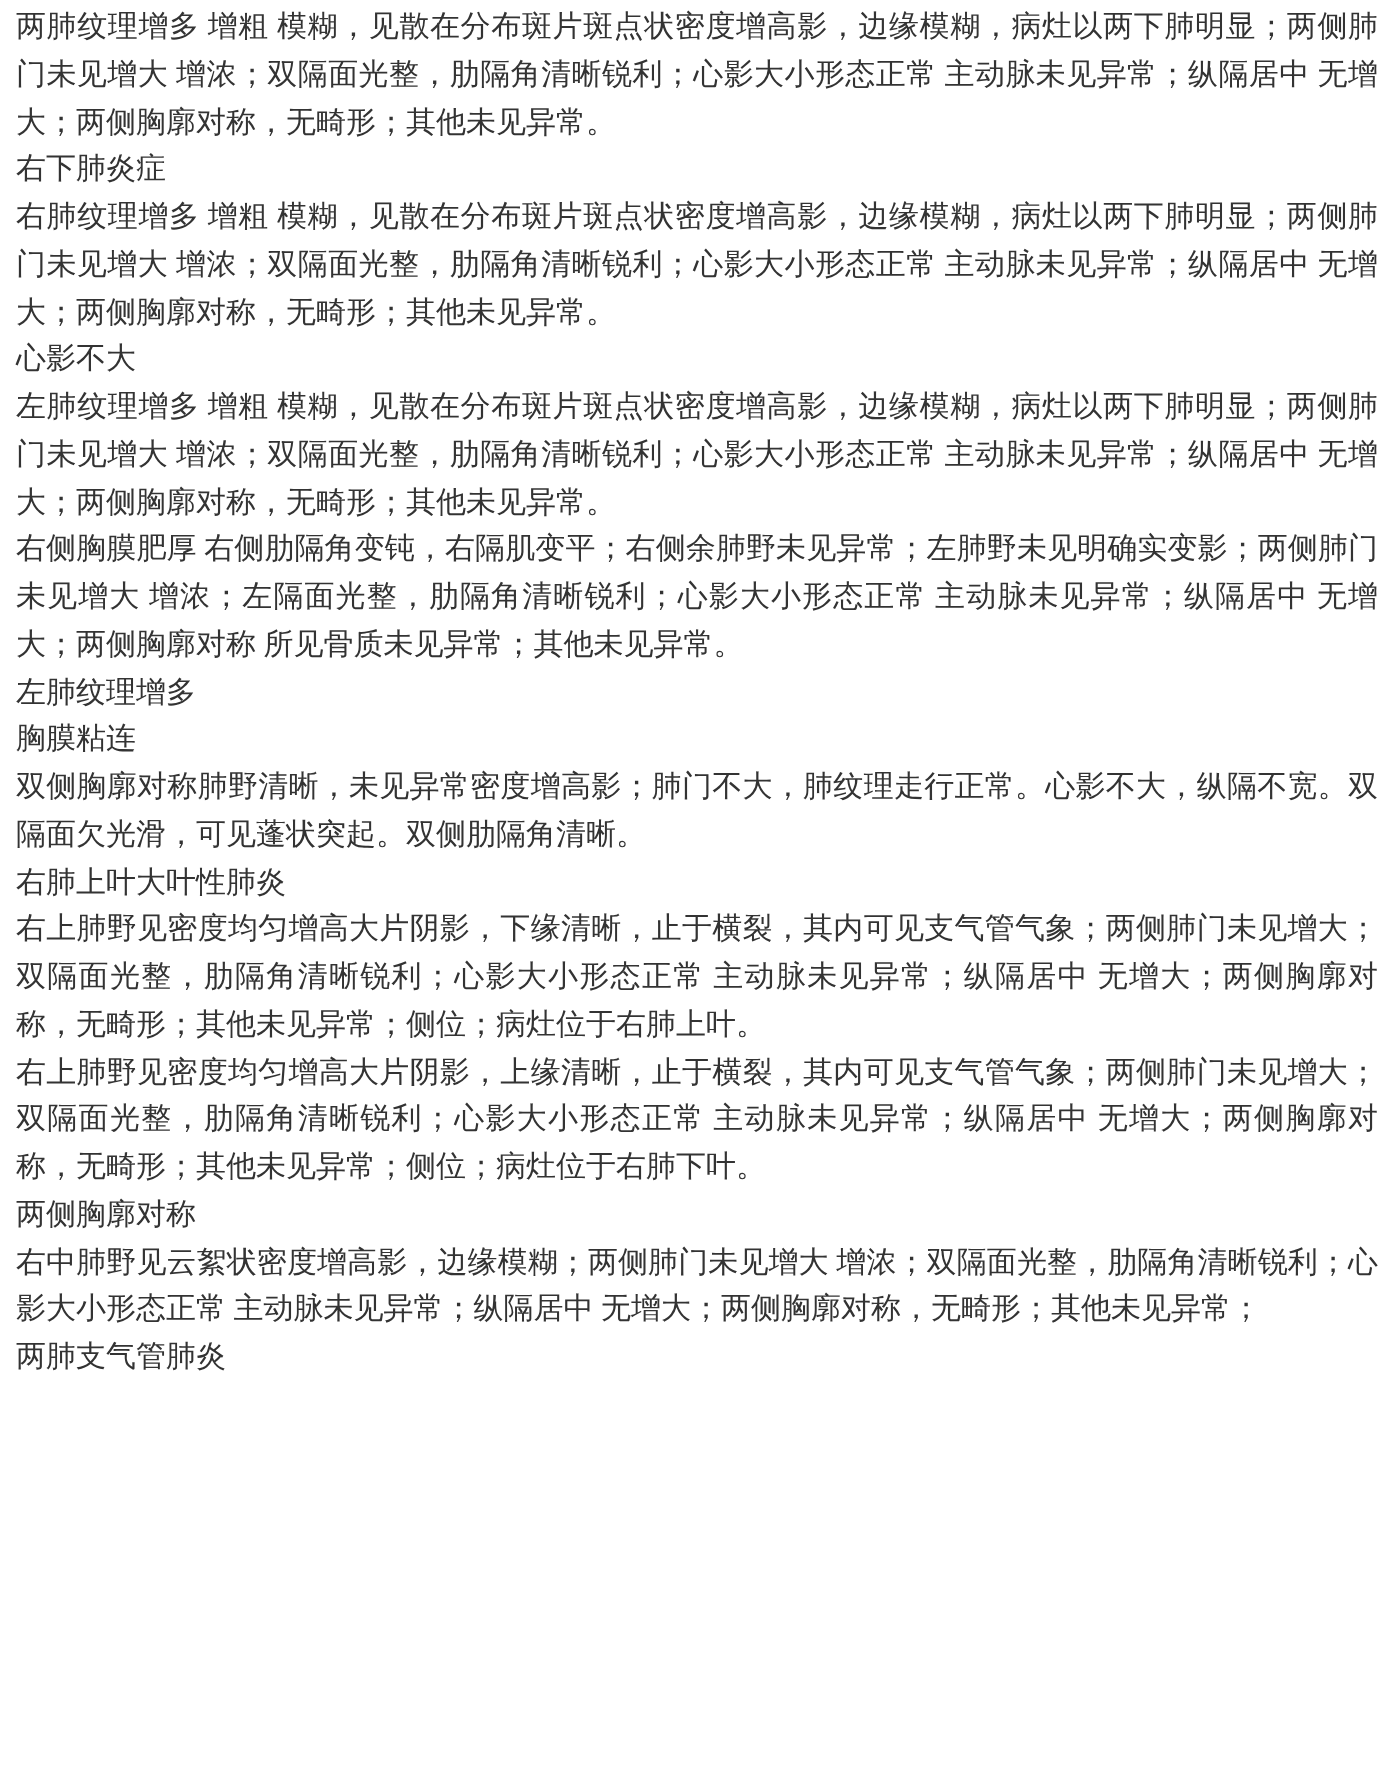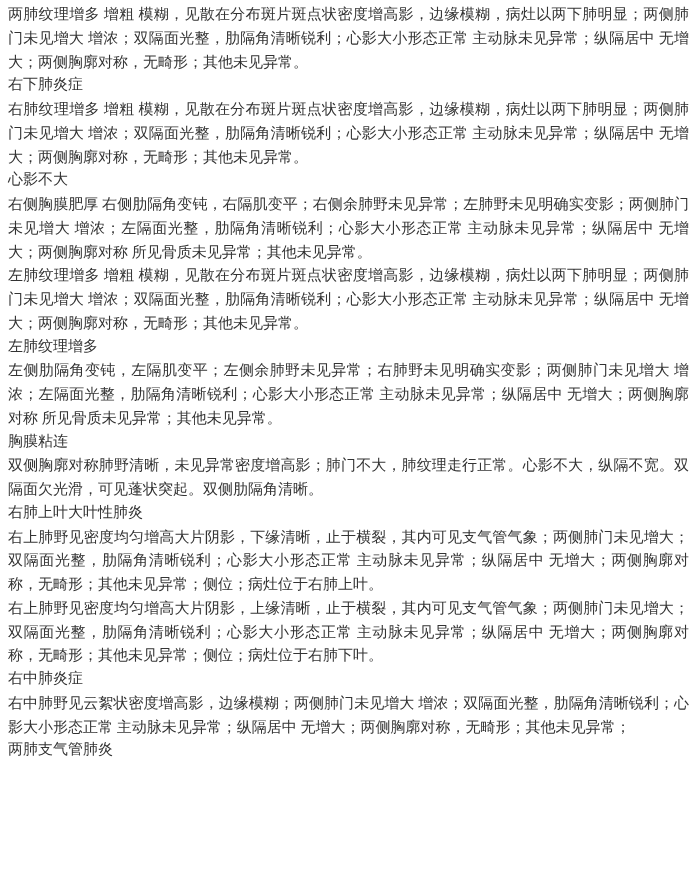--- a/index.html
+++ b/index.html
@@ -27,47 +27,45 @@
   .doc p, .doc .heading {
     margin: 0;
     padding: 0;
     font-size: 15px;
     font-weight: normal;
     line-height: 23.75px;
     text-align: justify;
   }
   .doc .heading {
     text-align: left;
-    font-family: Liberation Mono, monospace;
   }
 </style>
 </head>
 <body>
 
 <div class="doc">
 
   <p>两肺纹理增多 增粗 模糊，见散在分布斑片斑点状密度增高影，边缘模糊，病灶以两下肺明显；两侧肺门未见增大 增浓；双隔面光整，肋隔角清晰锐利；心影大小形态正常 主动脉未见异常；纵隔居中 无增大；两侧胸廓对称，无畸形；其他未见异常。</p>
 
   <div class="heading">右下肺炎症</div>
   <p>右肺纹理增多 增粗 模糊，见散在分布斑片斑点状密度增高影，边缘模糊，病灶以两下肺明显；两侧肺门未见增大 增浓；双隔面光整，肋隔角清晰锐利；心影大小形态正常 主动脉未见异常；纵隔居中 无增大；两侧胸廓对称，无畸形；其他未见异常。</p>
 
   <div class="heading">心影不大</div>
+  <p>左肺纹理增多 增粗 模糊，见散在分布斑片斑点状密度增高影，边缘模糊，病灶以两下肺明显；两侧肺门未见增大 增浓；双隔面光整，肋隔角清晰锐利；心影大小形态正常 主动脉未见异常；纵隔居中 无增大；两侧胸廓对称，无畸形；其他未见异常。</p>
+
   <p>右侧胸膜肥厚 右侧肋隔角变钝，右隔肌变平；右侧余肺野未见异常；左肺野未见明确实变影；两侧肺门未见增大 增浓；左隔面光整，肋隔角清晰锐利；心影大小形态正常 主动脉未见异常；纵隔居中 无增大；两侧胸廓对称 所见骨质未见异常；其他未见异常。</p>
 
-  <p>左肺纹理增多 增粗 模糊，见散在分布斑片斑点状密度增高影，边缘模糊，病灶以两下肺明显；两侧肺门未见增大 增浓；双隔面光整，肋隔角清晰锐利；心影大小形态正常 主动脉未见异常；纵隔居中 无增大；两侧胸廓对称，无畸形；其他未见异常。</p>
-
   <div class="heading">左肺纹理增多</div>
-  <p>左侧肋隔角变钝，左隔肌变平；左侧余肺野未见异常；右肺野未见明确实变影；两侧肺门未见增大 增浓；左隔面光整，肋隔角清晰锐利；心影大小形态正常 主动脉未见异常；纵隔居中 无增大；两侧胸廓对称 所见骨质未见异常；其他未见异常。</p>
 
   <div class="heading">胸膜粘连</div>
   <p>双侧胸廓对称肺野清晰，未见异常密度增高影；肺门不大，肺纹理走行正常。心影不大，纵隔不宽。双隔面欠光滑，可见蓬状突起。双侧肋隔角清晰。</p>
 
   <div class="heading">右肺上叶大叶性肺炎</div>
   <p>右上肺野见密度均匀增高大片阴影，下缘清晰，止于横裂，其内可见支气管气象；两侧肺门未见增大；双隔面光整，肋隔角清晰锐利；心影大小形态正常 主动脉未见异常；纵隔居中 无增大；两侧胸廓对称，无畸形；其他未见异常；侧位；病灶位于右肺上叶。</p>
 
   <p>右上肺野见密度均匀增高大片阴影，上缘清晰，止于横裂，其内可见支气管气象；两侧肺门未见增大；双隔面光整，肋隔角清晰锐利；心影大小形态正常 主动脉未见异常；纵隔居中 无增大；两侧胸廓对称，无畸形；其他未见异常；侧位；病灶位于右肺下叶。</p>
 
-  <div class="heading">右中肺炎症</div>
+  <div class="heading">两侧胸廓对称</div>
   <p>右中肺野见云絮状密度增高影，边缘模糊；两侧肺门未见增大 增浓；双隔面光整，肋隔角清晰锐利；心影大小形态正常 主动脉未见异常；纵隔居中 无增大；两侧胸廓对称，无畸形；其他未见异常；</p>
 
   <div class="heading">两肺支气管肺炎</div>
 
 </div>
 
 </body></html>

